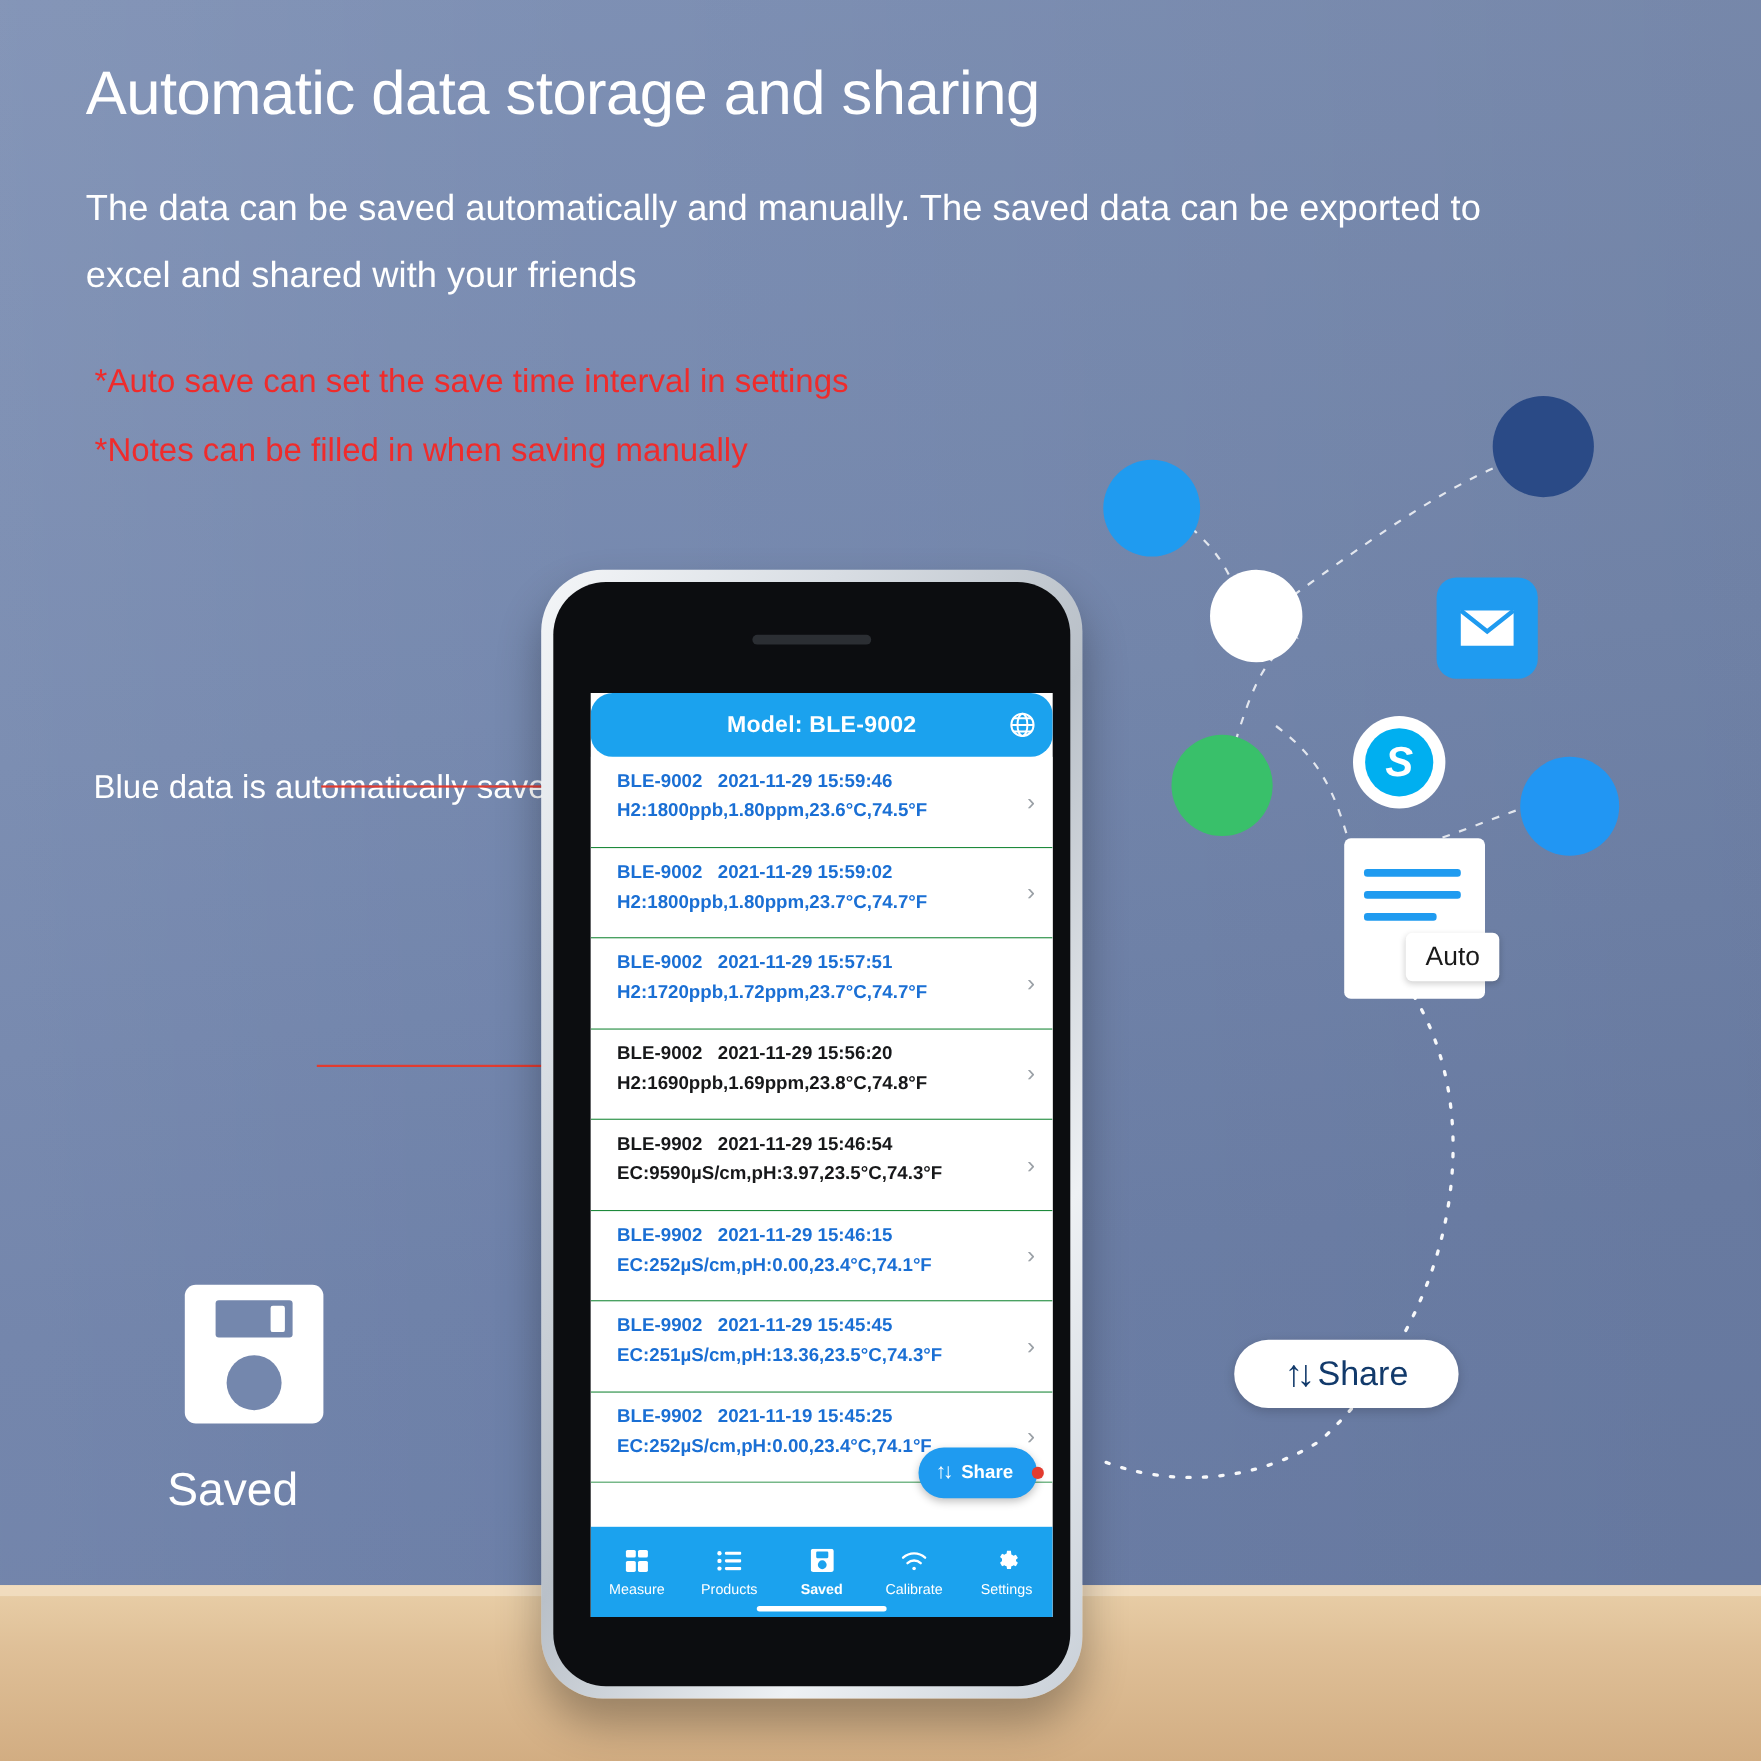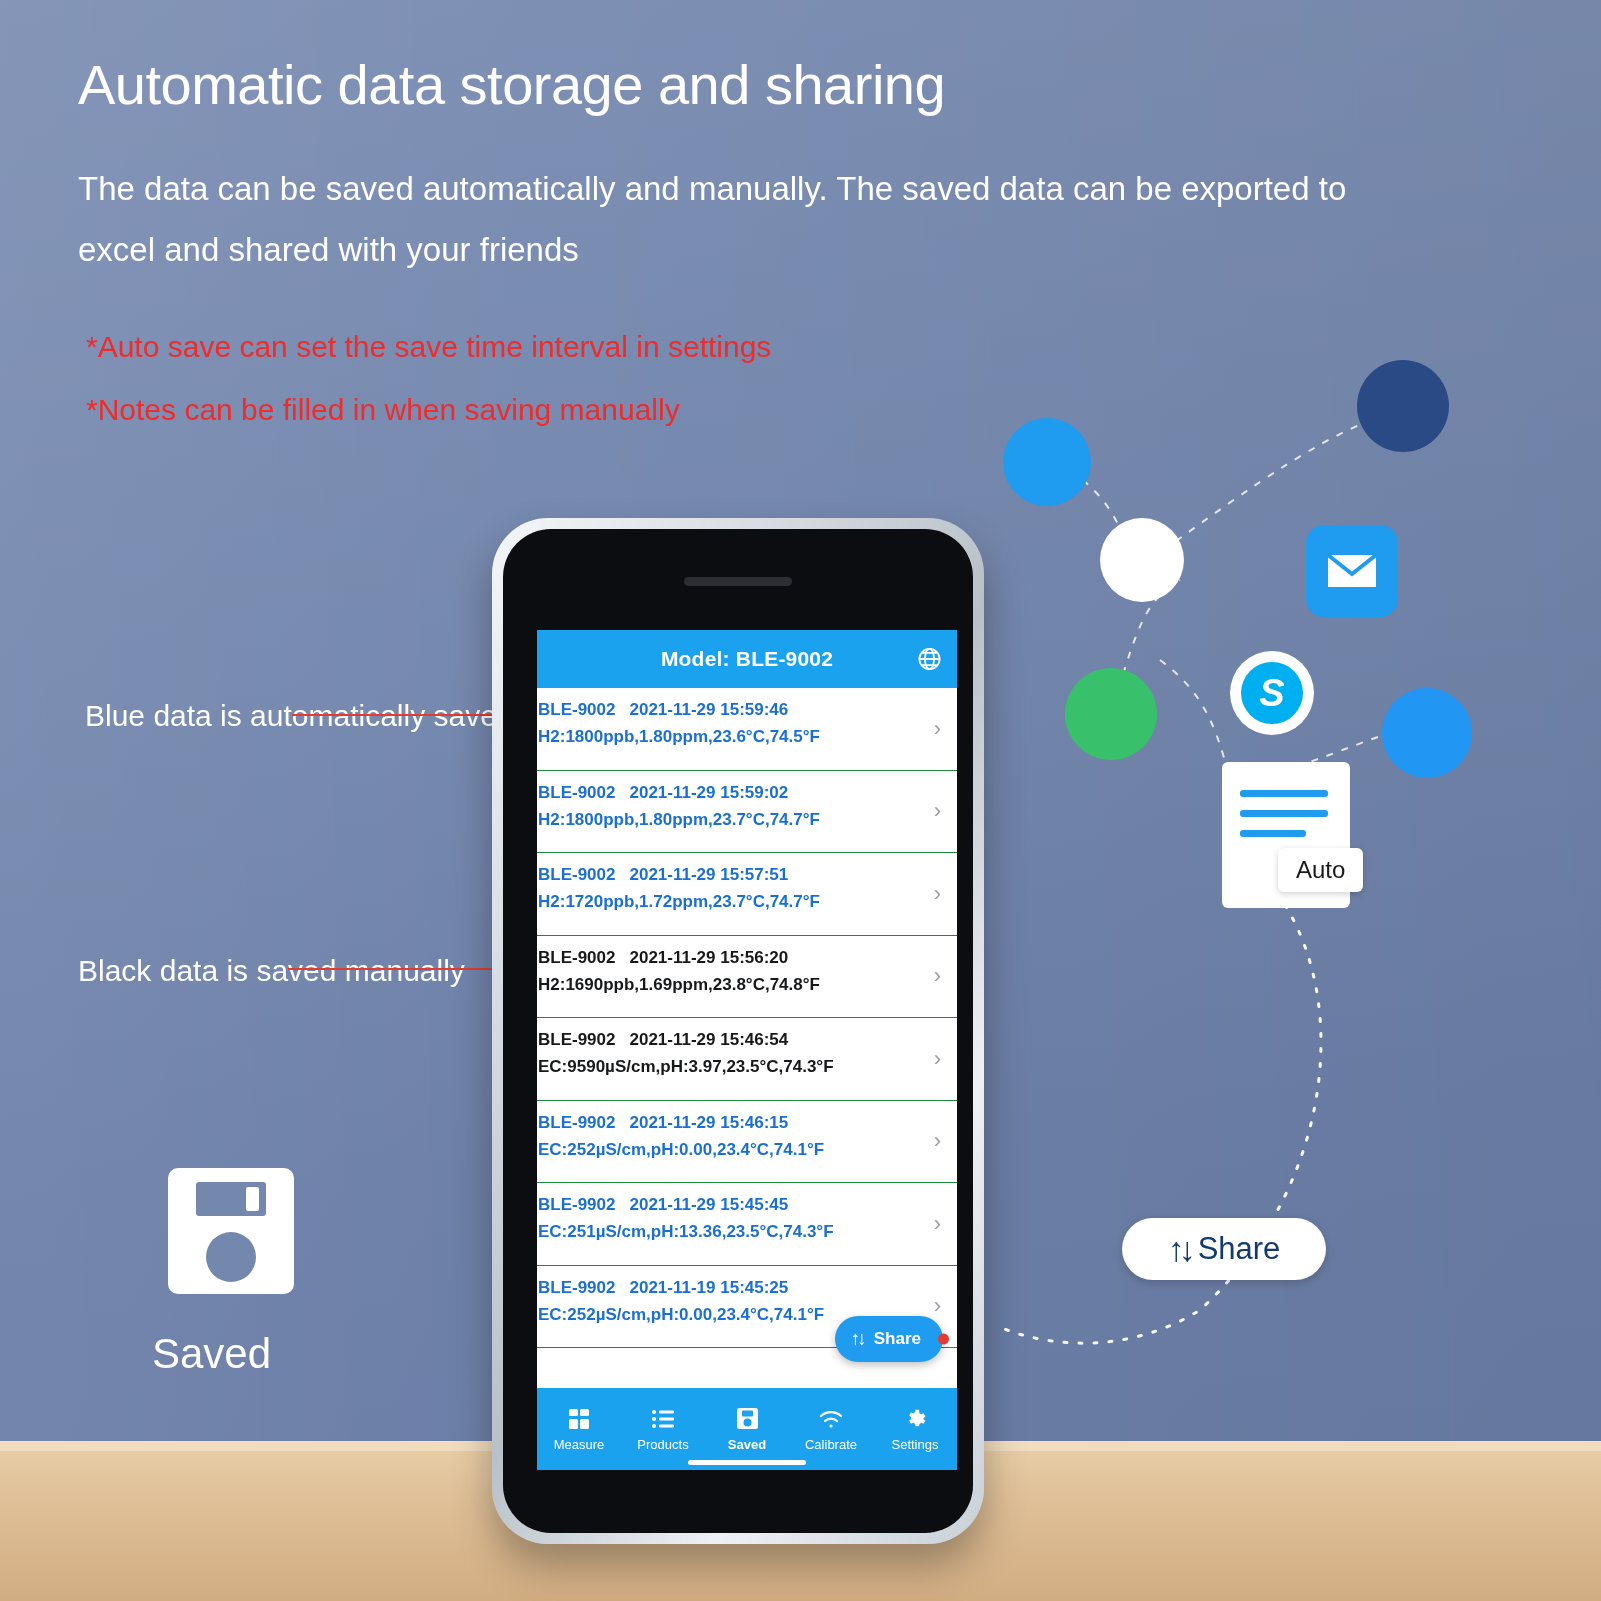--- a/index.html
+++ b/index.html
@@ -186,20 +186,21 @@
     overflow: hidden;
   }
   
   .appbar {
     position: relative;
     height: 58px;
     background: #1ba2ee;
     display: flex;
     align-items: center;
     justify-content: center;
+    border-radius: 20px;
   }
   .appbar-title {
     font-size: 21px;
     color: #ffffff;
     font-weight: bold;
     letter-spacing: .2px;
   }
   .globe-icon {
     position: absolute;
     right: 14px;
@@ -212,21 +213,21 @@
   .list {
     height: 660px;
     overflow: hidden;
     background: #fff;
   }
   .row {
     position: relative;
     height: 82.5px;
     box-sizing: border-box;
     border-bottom: 1.5px solid #1e8a3c;
-    padding: 12px 16px 0 1px;
+    padding: 12px 16px 0 24px;
   }
   .row-top {
     font-size: 17px;
     font-weight: bold;
     white-space: nowrap;
   }
   .row-top .model { margin-right: 14px; }
   .row-bot {
     font-size: 17px;
     font-weight: bold;
@@ -397,23 +398,20 @@
   <div class="subline">The data can be saved automatically and manually. The saved data can be exported to excel and shared with your friends</div>
   <div class="note note2">*Notes can be filled in when saving manually</div>
   <div class="note note1">*Auto save can set the save time interval in settings</div>
 
   <div class="callout callout1">
     <span>Blue data is automatically saved</span>
   </div>
   <div class="leader" style="left:292px; top:714px; width:240px;"></div>
   <div class="leader-dot" style="left:528px; top:710px;"></div>
 
-  <div class="callout callout2">
-    <span>Black data is saved manually</span>
-  </div>
   <div class="leader" style="left:288px; top:968px; width:248px;"></div>
   <div class="leader-dot" style="left:532px; top:964px;"></div>
 
   <div class="floppy">
     <div class="slot"></div>
     <div class="disc"></div>
   </div>
   <div class="saved-label">Saved</div>
 
   <div class="phone">

